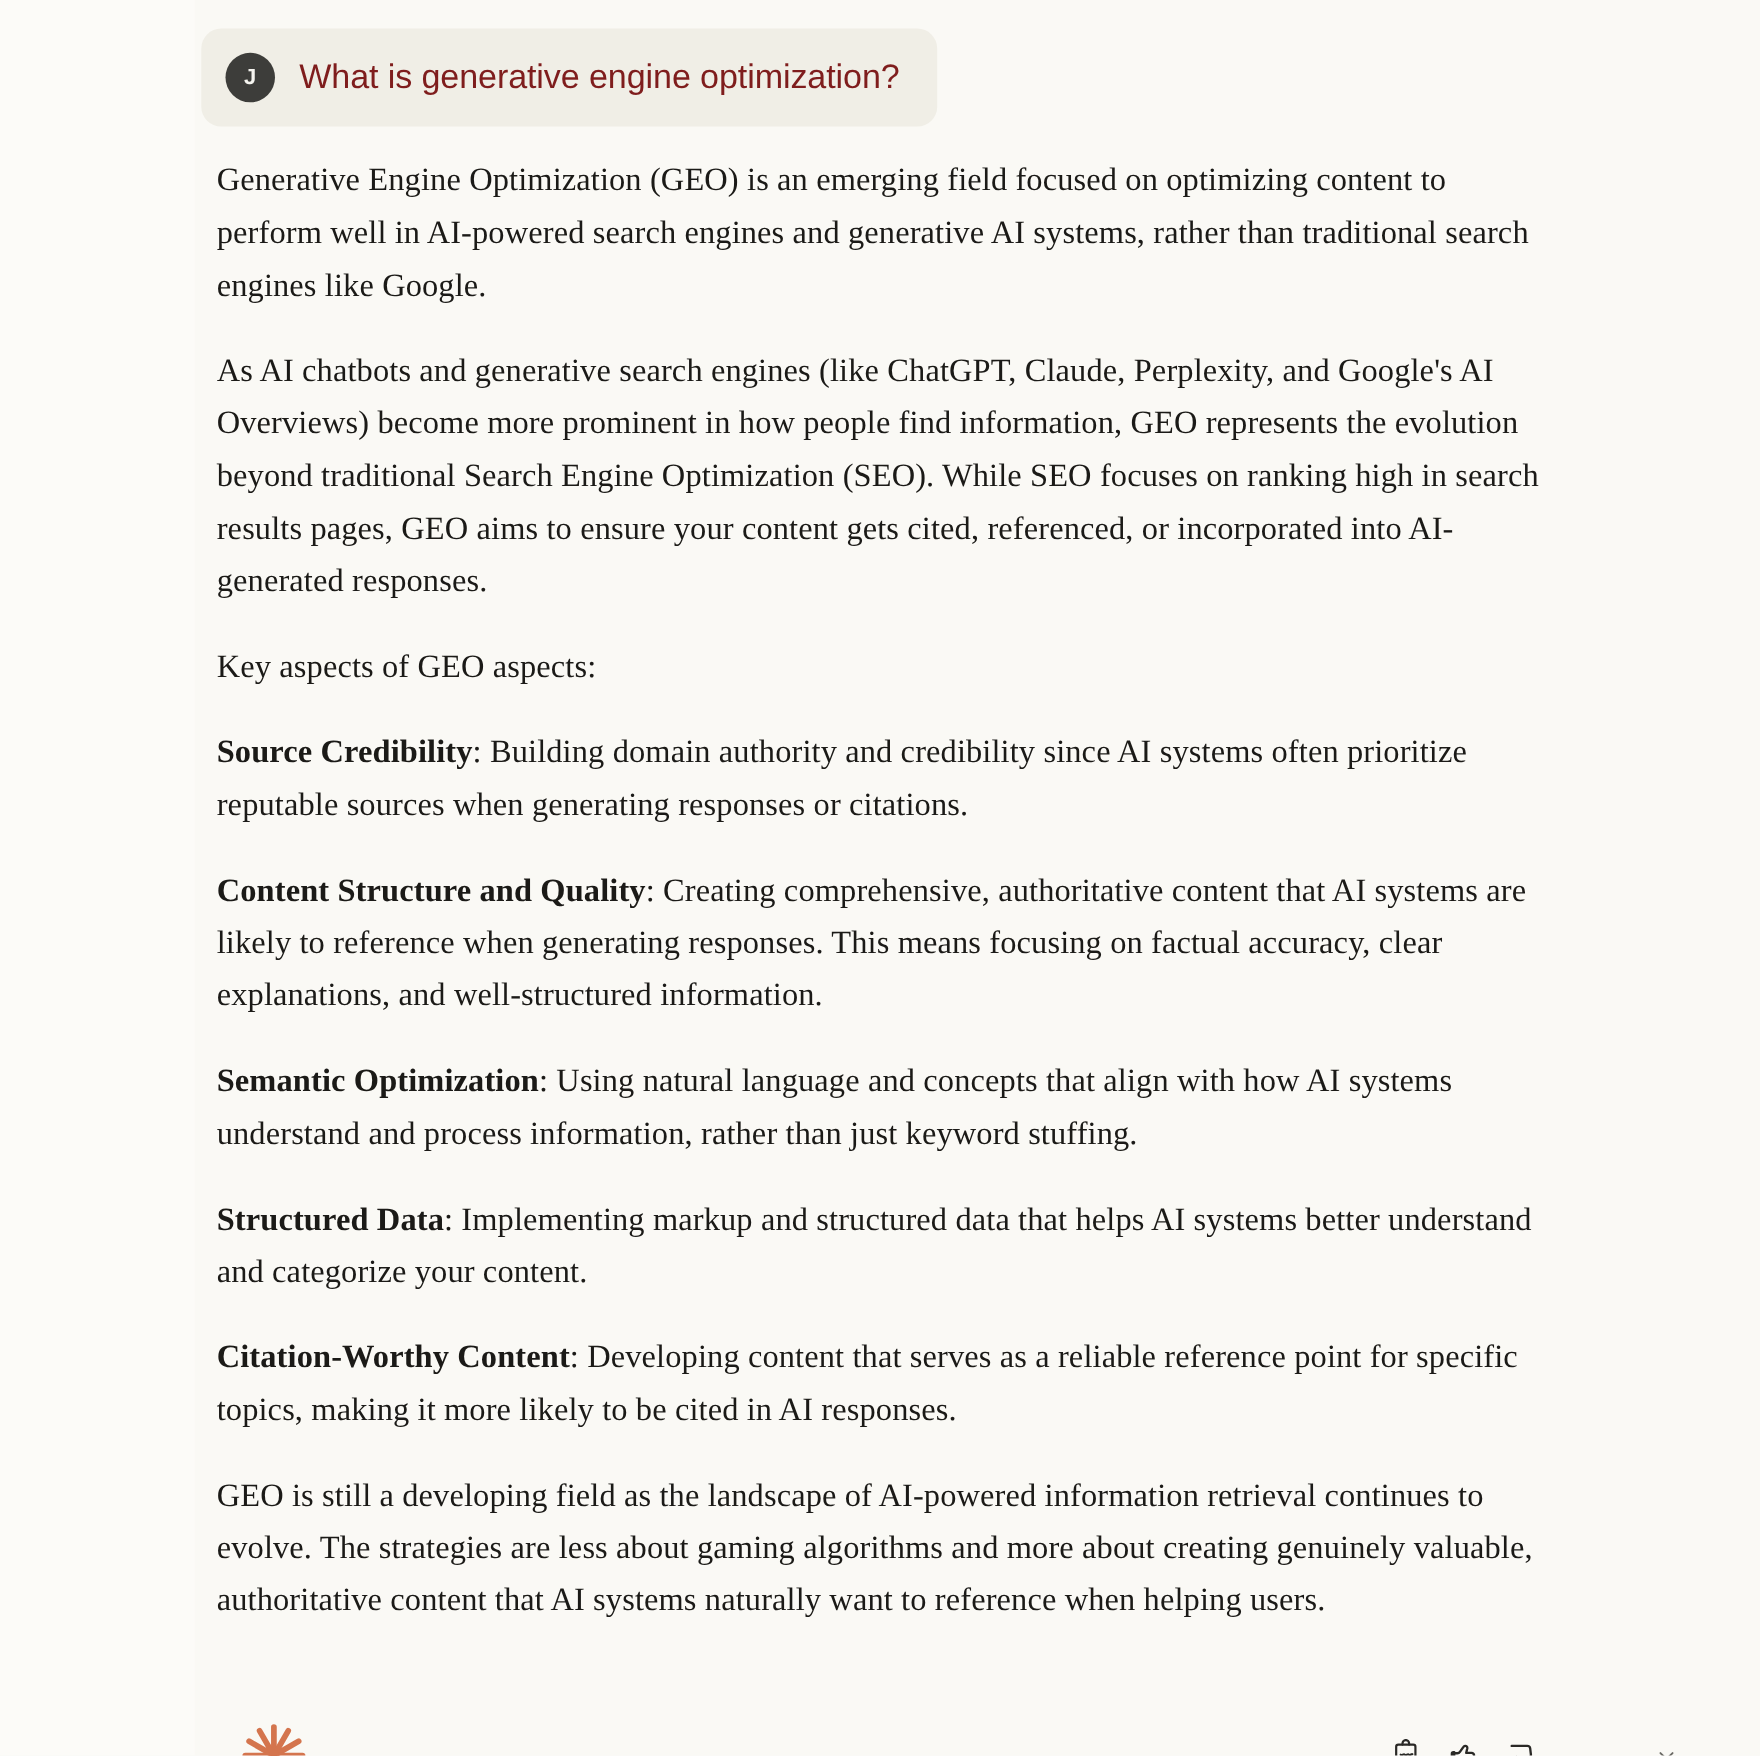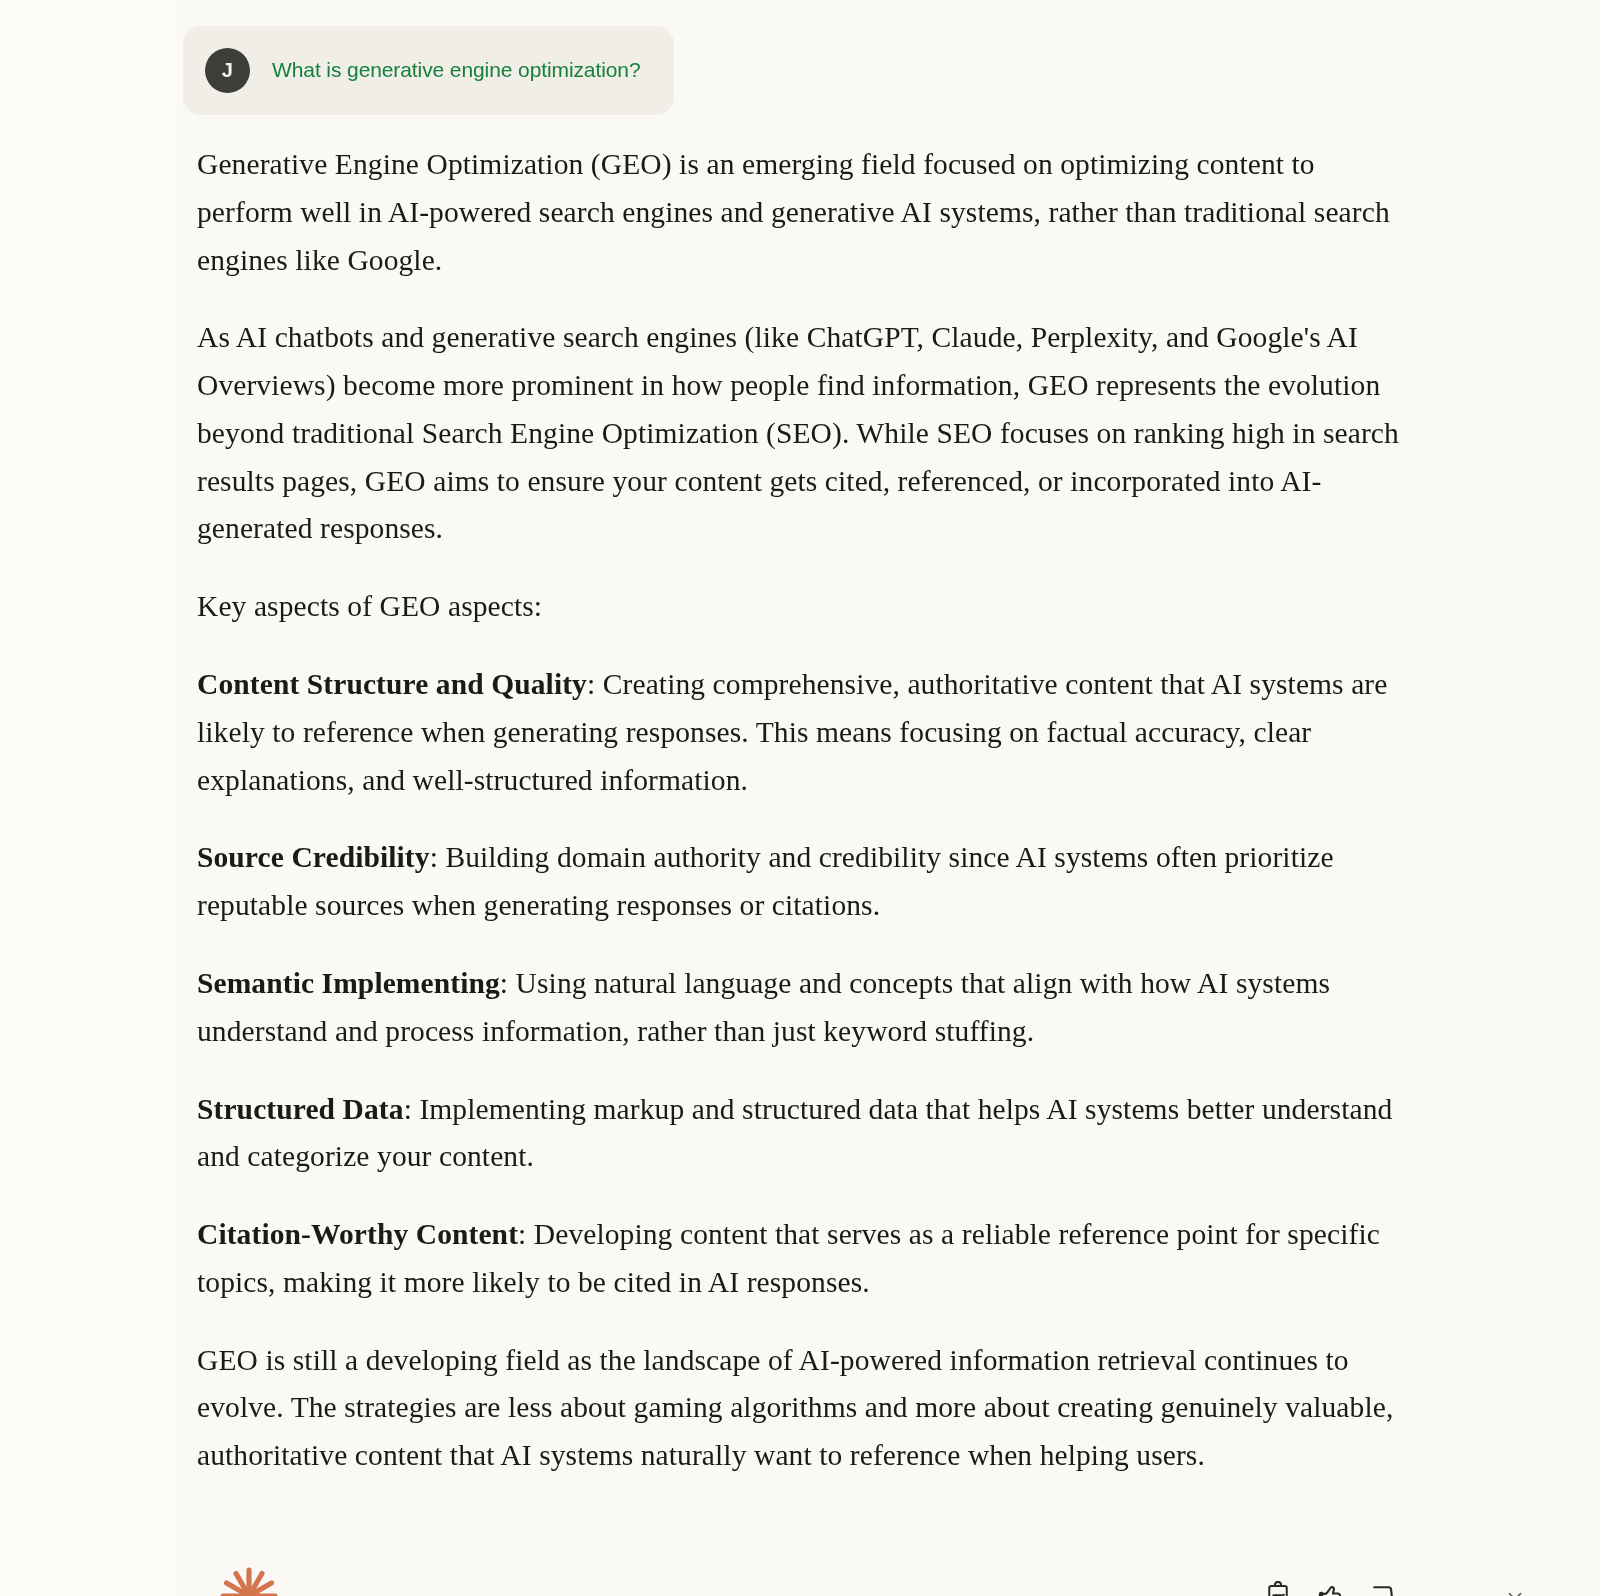--- a/index.html
+++ b/index.html
@@ -60,22 +60,22 @@
     display: flex;
     align-items: center;
     justify-content: center;
     font-size: 20px;
     font-weight: 700;
     letter-spacing: 0.3px;
     flex: 0 0 auto;
   }
   .user-text {
     font-family: "Liberation Sans", sans-serif;
-    font-size: 21px;
-    color: #15803d;
+    font-size: 31px;
+    color: #7f1d1d;
     letter-spacing: -0.1px;
     line-height: 1.25;
     white-space: nowrap;
     text-align: center;
   }
 
   
   .assistant-turn {
     padding: 0 34px 0 20px;
   }
@@ -171,29 +171,29 @@
 
         <p>
           <span>As AI chatbots and generative search engines (like ChatGPT, Claude, Perplexity, and Google's AI Overviews) become more prominent in how people find information, GEO represents the evolution beyond traditional Search Engine Optimization (SEO). While SEO focuses on ranking high in search results pages, GEO aims to ensure your content gets cited, referenced, or incorporated into AI-generated responses.</span>
         </p>
 
         <p>
           <span>Key aspects of GEO aspects:</span>
         </p>
 
         <p>
+          <b>Source Credibility</b><span>: Building domain authority and credibility since AI systems often prioritize reputable sources when generating responses or citations.</span>
+        </p>
+
+        <p>
           <b>Content Structure and Quality</b><span>: Creating comprehensive, authoritative content that AI systems are likely to reference when generating responses. This means focusing on factual accuracy, clear explanations, and well-structured information.</span>
         </p>
 
         <p>
-          <b>Source Credibility</b><span>: Building domain authority and credibility since AI systems often prioritize reputable sources when generating responses or citations.</span>
-        </p>
-
-        <p>
-          <b>Semantic Implementing</b><span>: Using natural language and concepts that align with how AI systems understand and process information, rather than just keyword stuffing.</span>
+          <b>Semantic Optimization</b><span>: Using natural language and concepts that align with how AI systems understand and process information, rather than just keyword stuffing.</span>
         </p>
 
         <p>
           <b>Structured Data</b><span>: Implementing markup and structured data that helps AI systems better understand and categorize your content.</span>
         </p>
 
         <p>
           <b>Citation-Worthy Content</b><span>: Developing content that serves as a reliable reference point for specific topics, making it more likely to be cited in AI responses.</span>
         </p>
 

